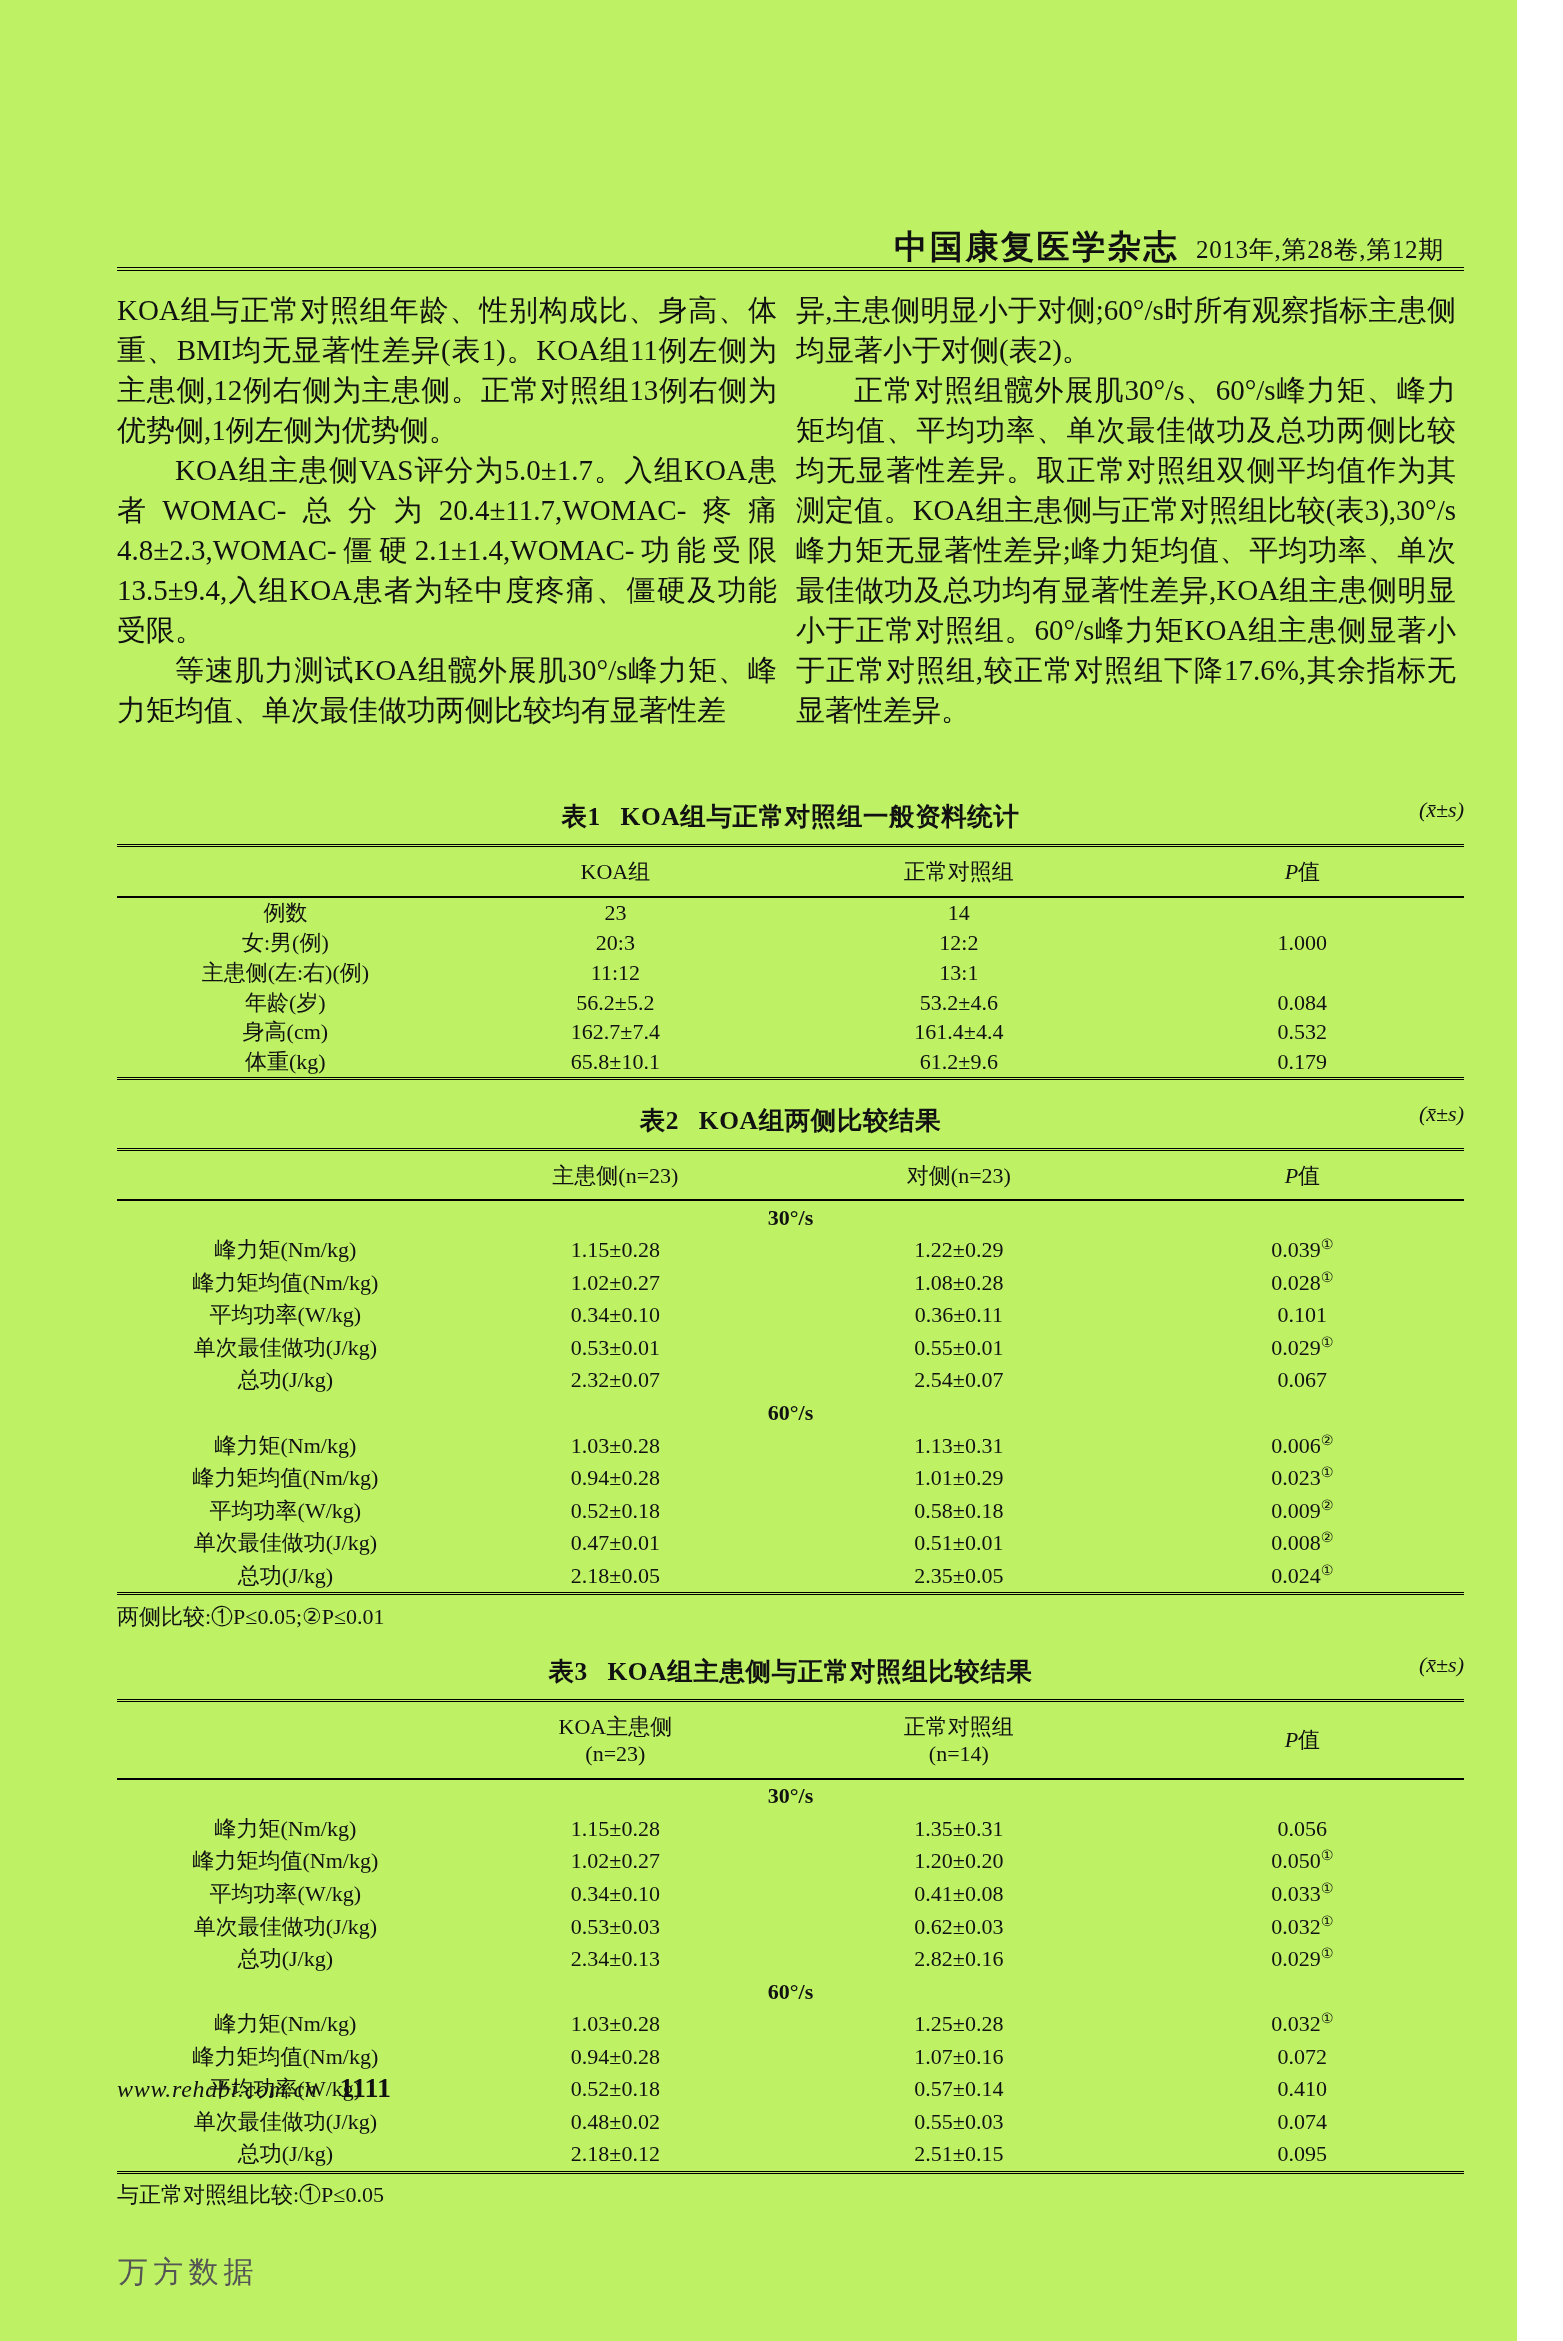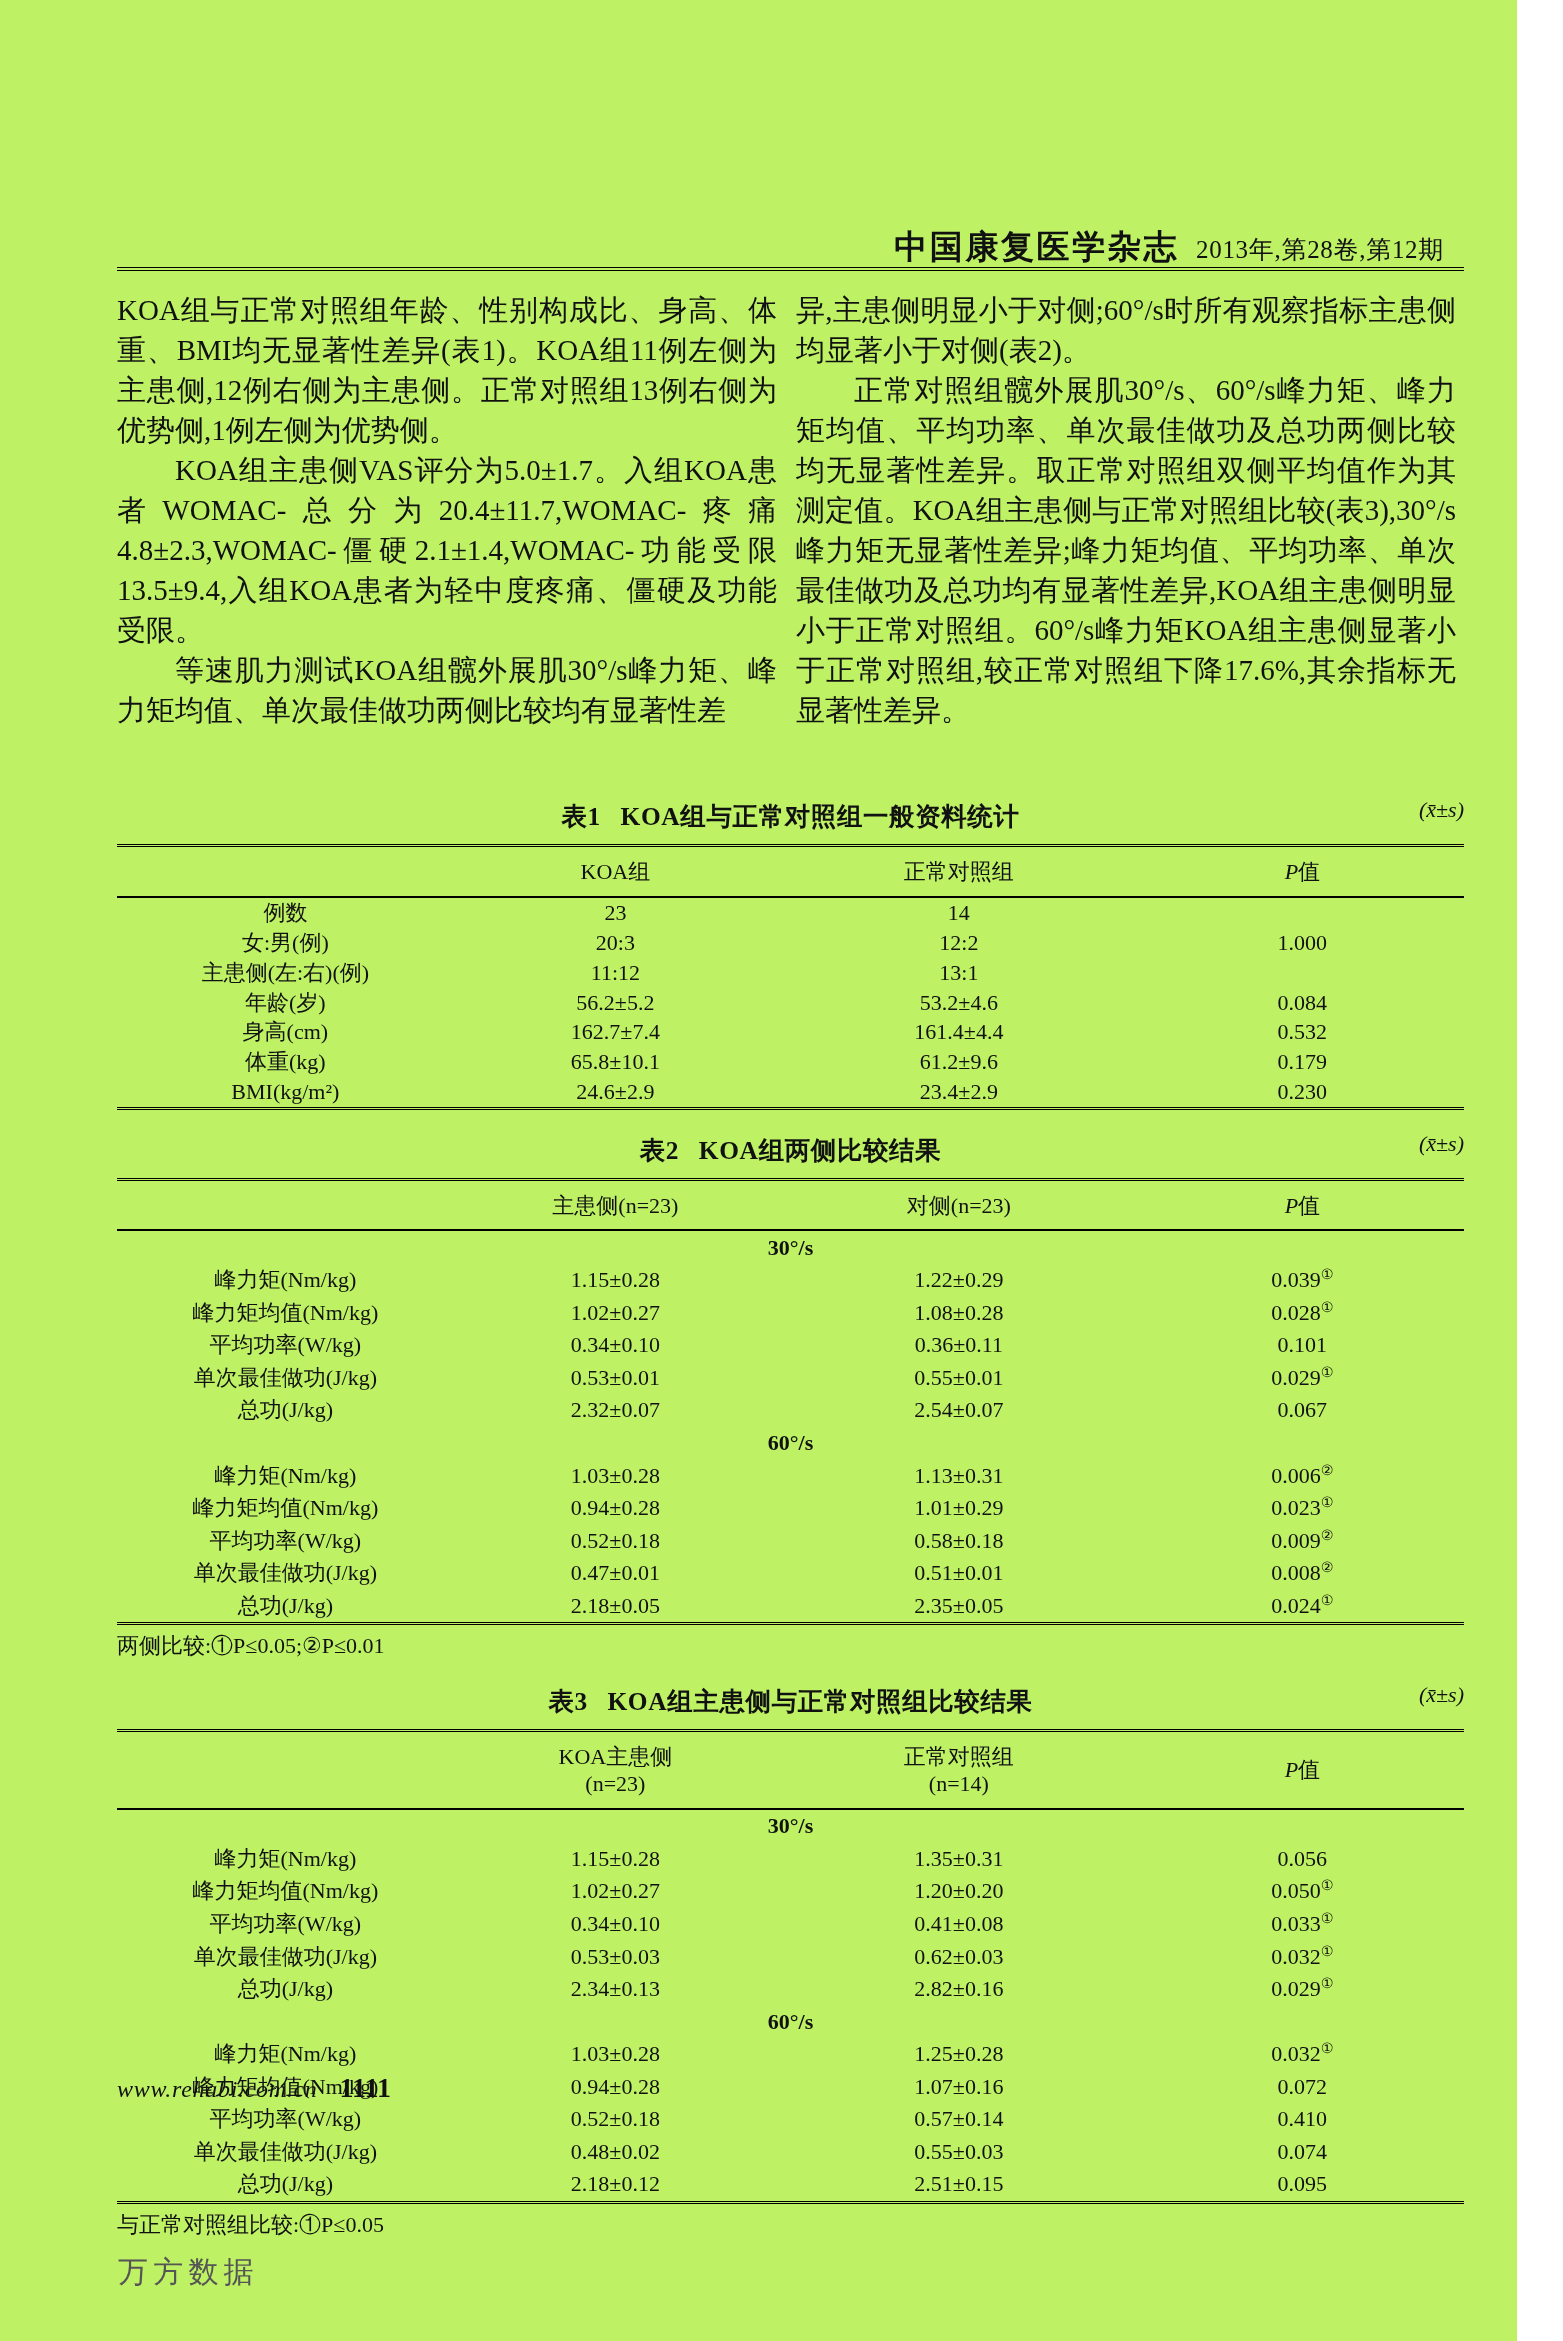--- a/index.html
+++ b/index.html
@@ -143,26 +143,20 @@
               <td>162.7±7.4</td>
               <td>161.4±4.4</td>
               <td>0.532</td>
             </tr>
             <tr>
               <td>体重(kg)</td>
               <td>65.8±10.1</td>
               <td>61.2±9.6</td>
               <td>0.179</td>
             </tr>
-            <tr>
-              <td>BMI(kg/m²)</td>
-              <td>24.6±2.9</td>
-              <td>23.4±2.9</td>
-              <td>0.230</td>
-            </tr>
           </tbody>
       </table>
     </div>
 
     <div class="tblock">
       <div class="caption">
         <span class="cap-label">表2</span><span>KOA组两侧比较结果</span>
         <span class="xs">(x̄±s)</span>
       </div>
       <table class="t t23">

